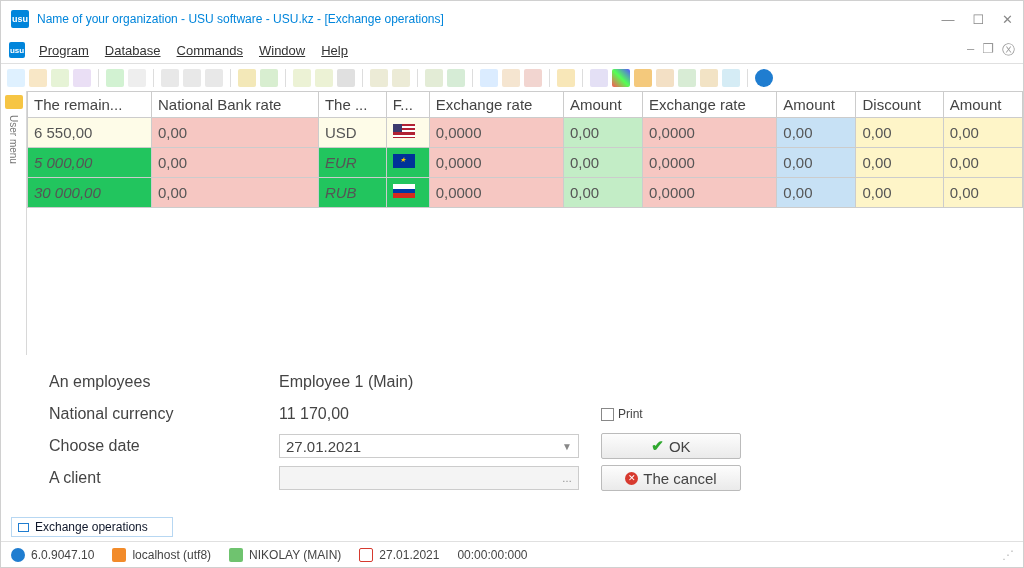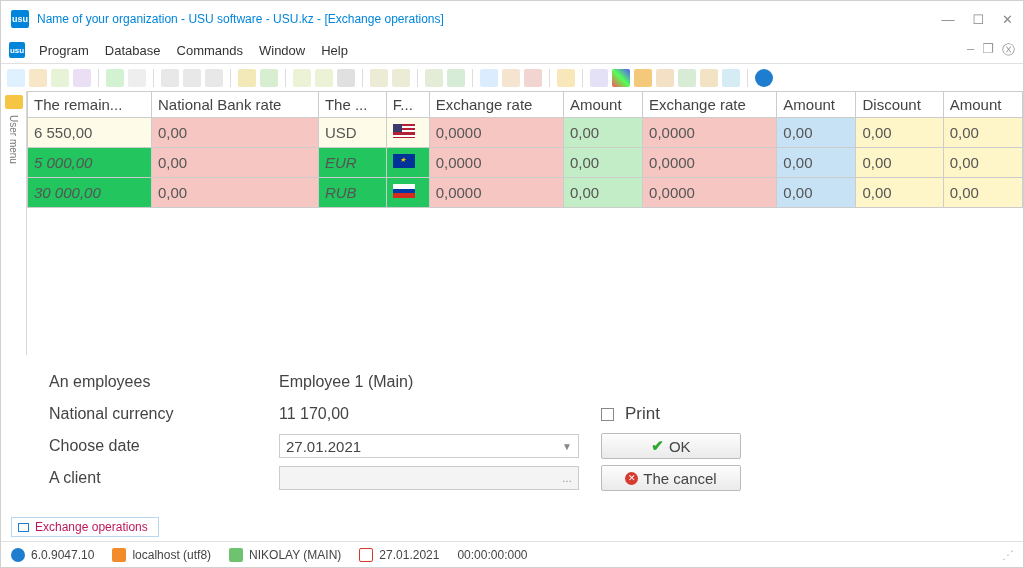--- a/index.html
+++ b/index.html
@@ -58,21 +58,21 @@
   background: #0085db;
   color: #fff;
   font-size: 8px;
   font-weight: bold;
   display: flex;
   align-items: center;
   justify-content: center;
   border-radius: 2px;
   margin-right: 6px;
 }
-.menubar .menu-item { padding: 3px 8px; cursor: default; }
+.menubar .menu-item { padding: 3px 8px; cursor: default; text-decoration: underline; }
 .menubar .controls { margin-left: auto; color: #999; display: flex; gap: 8px; }
 
 .toolbar {
   height: 28px;
   border-top: 1px solid #e0e0e0;
   display: flex;
   align-items: center;
   padding: 0 6px;
   gap: 4px;
 }
@@ -199,28 +199,28 @@
   cursor: default;
 }
 .ok-ico { color: #2fa82f; font-weight: bold; }
 .cancel-ico {
   display:inline-flex; width:13px; height:13px;
   background:#d73a2f; border-radius:50%; color:#fff;
   align-items:center; justify-content:center; font-size:9px;
 }
 
 .right-form { display:flex; flex-direction:column; gap:6px; margin-left:22px; }
-.checkbox-row { display:flex; align-items:center; gap:11px; font-size:17px;justify-content:flex-end; }
+.checkbox-row { display:flex; align-items:center; gap:4px; font-size:12px;justify-content:flex-end; }
 .checkbox-box { width:13px; height:13px; border:1px solid #888; }
 
 .bottom-tab {
   position:absolute; left:10px; bottom:30px;
   border:1px solid #b7d7f2;
-  padding:2px 10px 2px 6px;
-  font-size:12px; color:#be185d;
+  padding:2px 24px 2px 6px;
+  font-size:12px; color:#0f172a;
   display:flex; align-items:center; gap:6px;
 }
 .bottom-tab .sq { width:11px; height:9px; border:1px solid #1f7dd0; }
 
 .statusbar {
   position:absolute; left:0; right:0; bottom:0;
   height:26px;
   border-top:1px solid #e0e0e0;
   display:flex;
   align-items:center;

